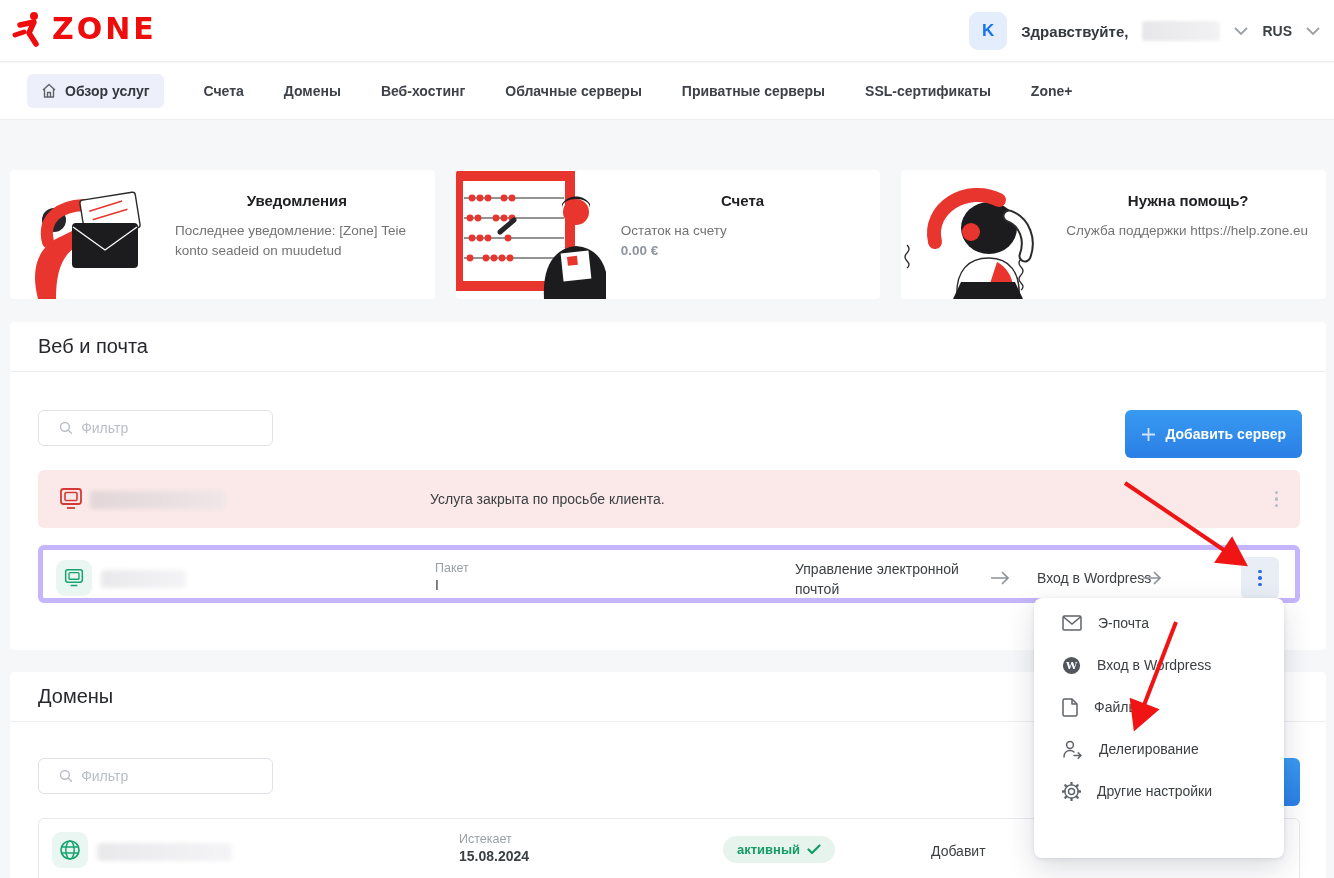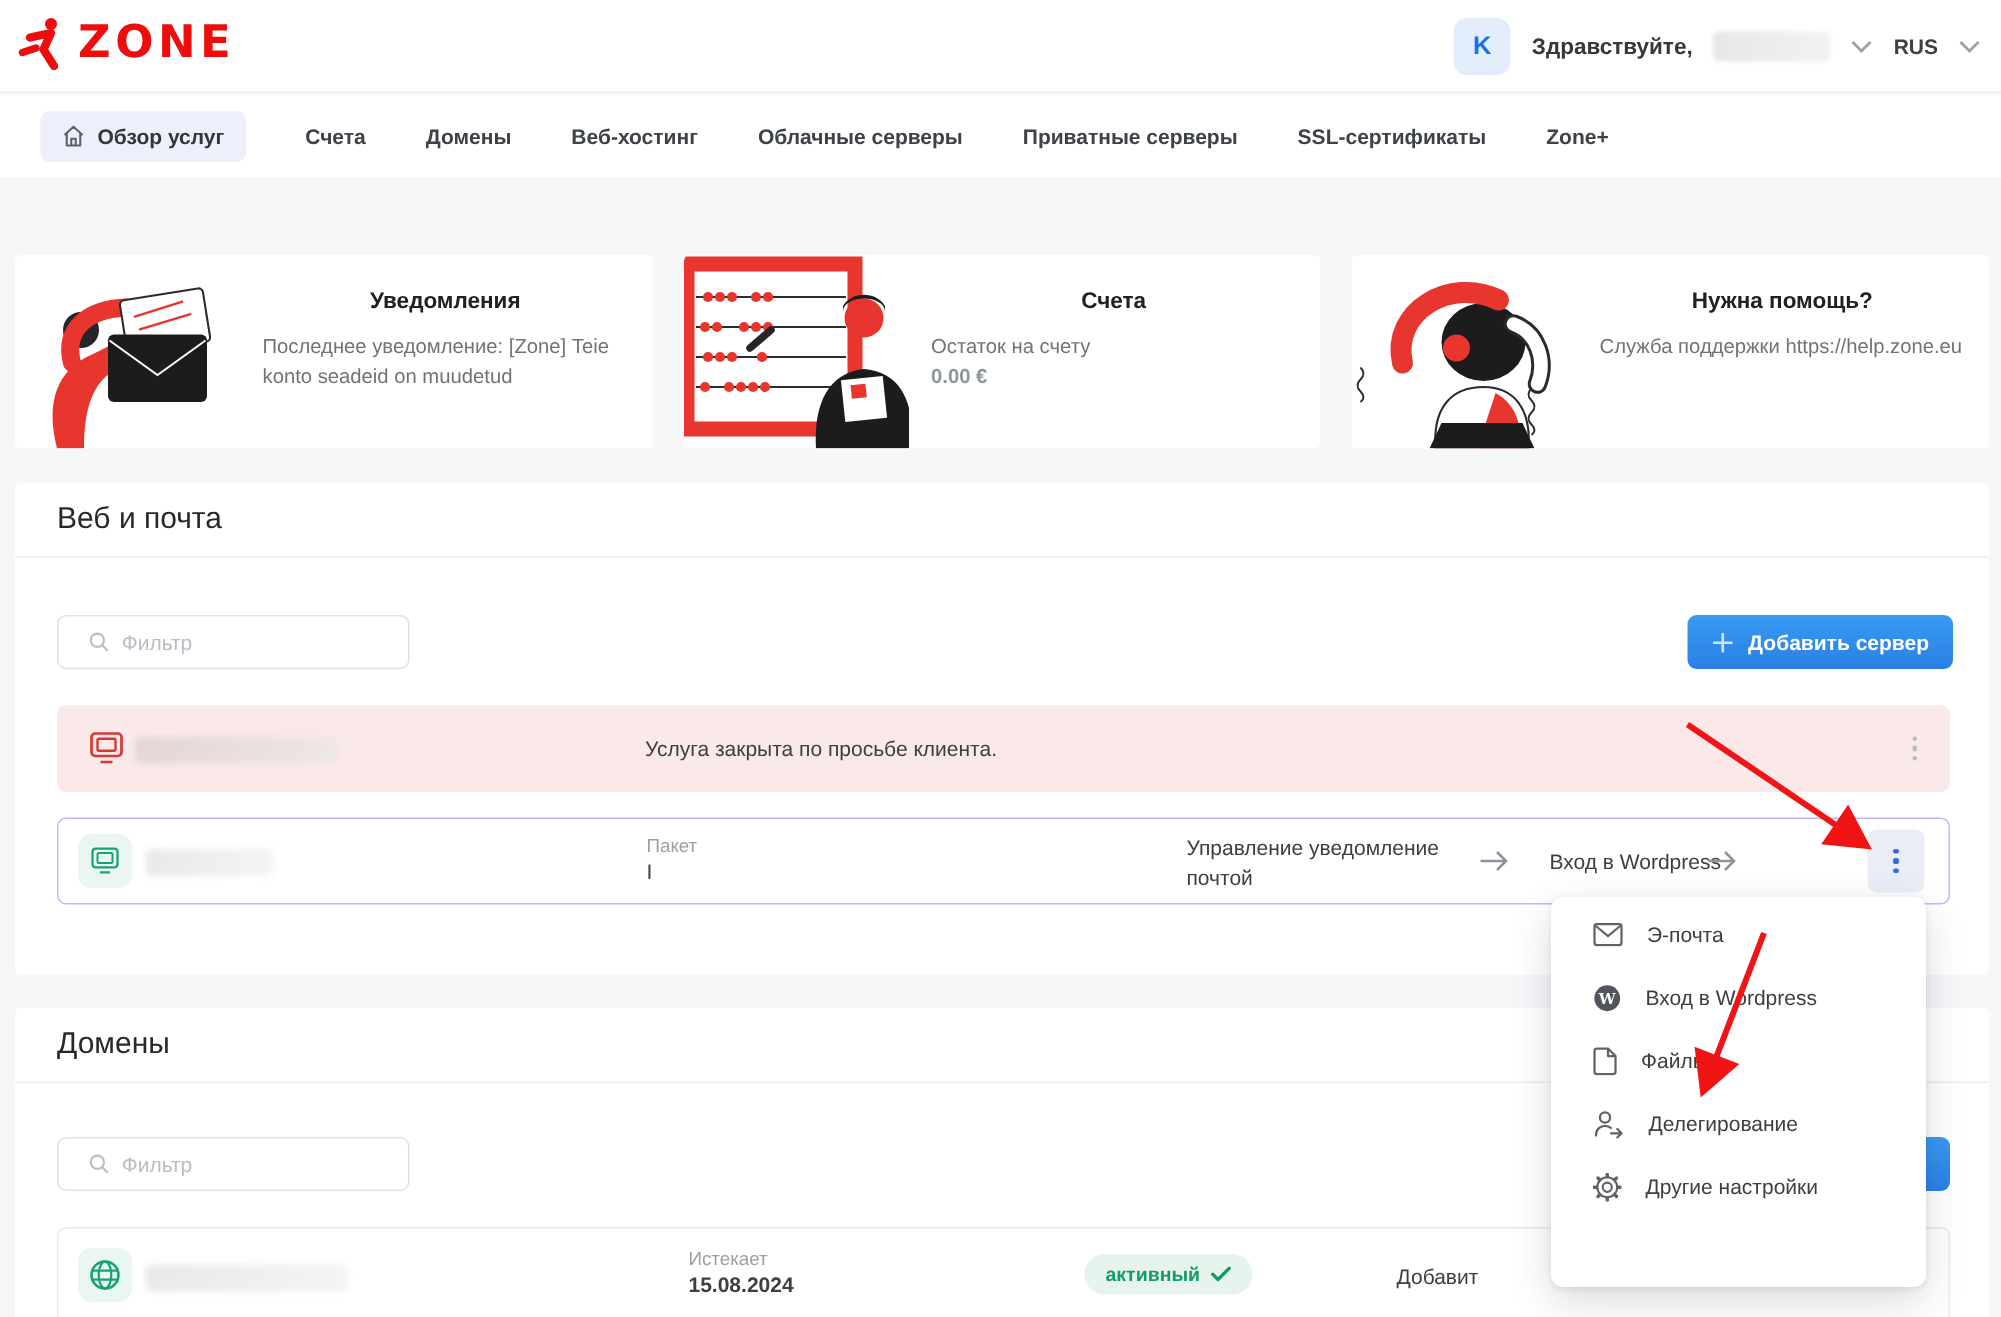--- a/index.html
+++ b/index.html
@@ -35,26 +35,26 @@
   .panel { position:absolute; left:10px; width:1316px; background:#fff; border-radius:4px; }
   .panel-web { top:322px; height:328px; }
   .panel-domains { top:672px; height:206px; border-radius:4px 4px 0 0; }
   .panel-head { height:50px; border-bottom:1px solid #eceef1; display:flex; align-items:center; padding-left:28px; }
   .panel-title { font-size:20px; color:#26282c; }
 
   .filter-box { position:absolute; left:28px; width:235px; height:36px; border:1px solid #dfe1e6; border-radius:6px; background:#fff; display:flex; align-items:center; padding:0 20px; gap:8px; }
   .filter-box input { border:none; outline:none; width:100%; font-size:14px; color:#3c4043; font-family:inherit; background:transparent; }
   .filter-box input::placeholder { color:#b9bec6; }
 
-  .btn-primary { position:absolute; height:36px; background:linear-gradient(180deg,#389af1,#2b7fe5); color:#fff; border:none; border-radius:6px; font-size:14px; font-weight:600; font-family:inherit; display:flex; align-items:center; gap:9px; padding:0 16px; cursor:pointer; }
+  .btn-primary { position:absolute; height:48px; background:linear-gradient(180deg,#389af1,#2b7fe5); color:#fff; border:none; border-radius:6px; font-size:14px; font-weight:600; font-family:inherit; display:flex; align-items:center; gap:9px; padding:0 16px; cursor:pointer; }
 
   
   .row { position:absolute; left:28px; width:1262px; height:58px; border-radius:6px; }
   .row-closed { background:#fbe9e9; top:148px; }
-  .row-server { background:#fff; border:1px solid #c4b5fd; top:223px; }
+  .row-server { background:#fff; border:5px solid #c4b5fd; top:223px; }
   .row-domain { background:#fff; border:1px solid #e7e9ee; top:146px; height:66px; border-radius:6px 6px 0 0; }
 
   .icon-tile { width:36px; height:36px; border-radius:9px; background:#eaf6f1; display:flex; align-items:center; justify-content:center; }
   .cell-label { font-size:12.5px; color:#9aa0a6; margin-bottom:2px; }
   .cell-value { font-size:14px; color:#3c4043; }
   .cell-value.b { font-weight:700; }
   .row-link { font-size:14px; color:#3c4043; cursor:pointer; }
   .kebab { display:flex; flex-direction:column; gap:3px; align-items:center; justify-content:center; cursor:pointer; }
   .kebab i { width:3.5px; height:3.5px; border-radius:50%; background:#b7bcc4; }
   .kebab-active { width:38px; height:42px; background:#e9edf5; border-radius:6px; }
@@ -246,21 +246,21 @@
         <rect x="3" y="2" width="20" height="15" rx="2.5" stroke="#17a36f" stroke-width="1.8" fill="none"></rect>
         <rect x="7" y="5.5" width="12" height="8" rx="1" stroke="#17a36f" stroke-width="1.6" fill="none"></rect>
         <line x1="9" y1="21" x2="17" y2="21" stroke="#17a36f" stroke-width="1.8"></line>
       </svg>
     </div>
     <span class="name-blur" style="position:absolute; left:58px; top:20px; width:85px;"></span>
     <div style="position:absolute; left:392px; top:11px;">
       <div class="cell-label">Пакет</div>
       <div class="cell-value">I</div>
     </div>
-    <div class="row-link" style="position:absolute; left:752px; top:10px; width:178px; line-height:1.4;">Управление уведомление почтой</div>
+    <div class="row-link" style="position:absolute; left:752px; top:10px; width:178px; line-height:1.4;">Управление электронной почтой</div>
     <svg style="position:absolute; left:946px; top:20px;" width="22" height="16" viewBox="0 0 22 16">
         <path d="M2 8 H19 M13 2 L19 8 L13 14" stroke="#8d939b" stroke-width="1.7" fill="none"></path>
       </svg>
     <span class="row-link" style="position:absolute; left:994px; top:20px;">Вход в Wordpress</span>
     <svg style="position:absolute; left:1098px; top:20px;" width="22" height="16" viewBox="0 0 22 16">
         <path d="M2 8 H19 M13 2 L19 8 L13 14" stroke="#8d939b" stroke-width="1.7" fill="none"></path>
       </svg>
     <div class="kebab kebab-active" style="position:absolute; right:16px; top:7px;">
         <i></i>
         <i></i>

